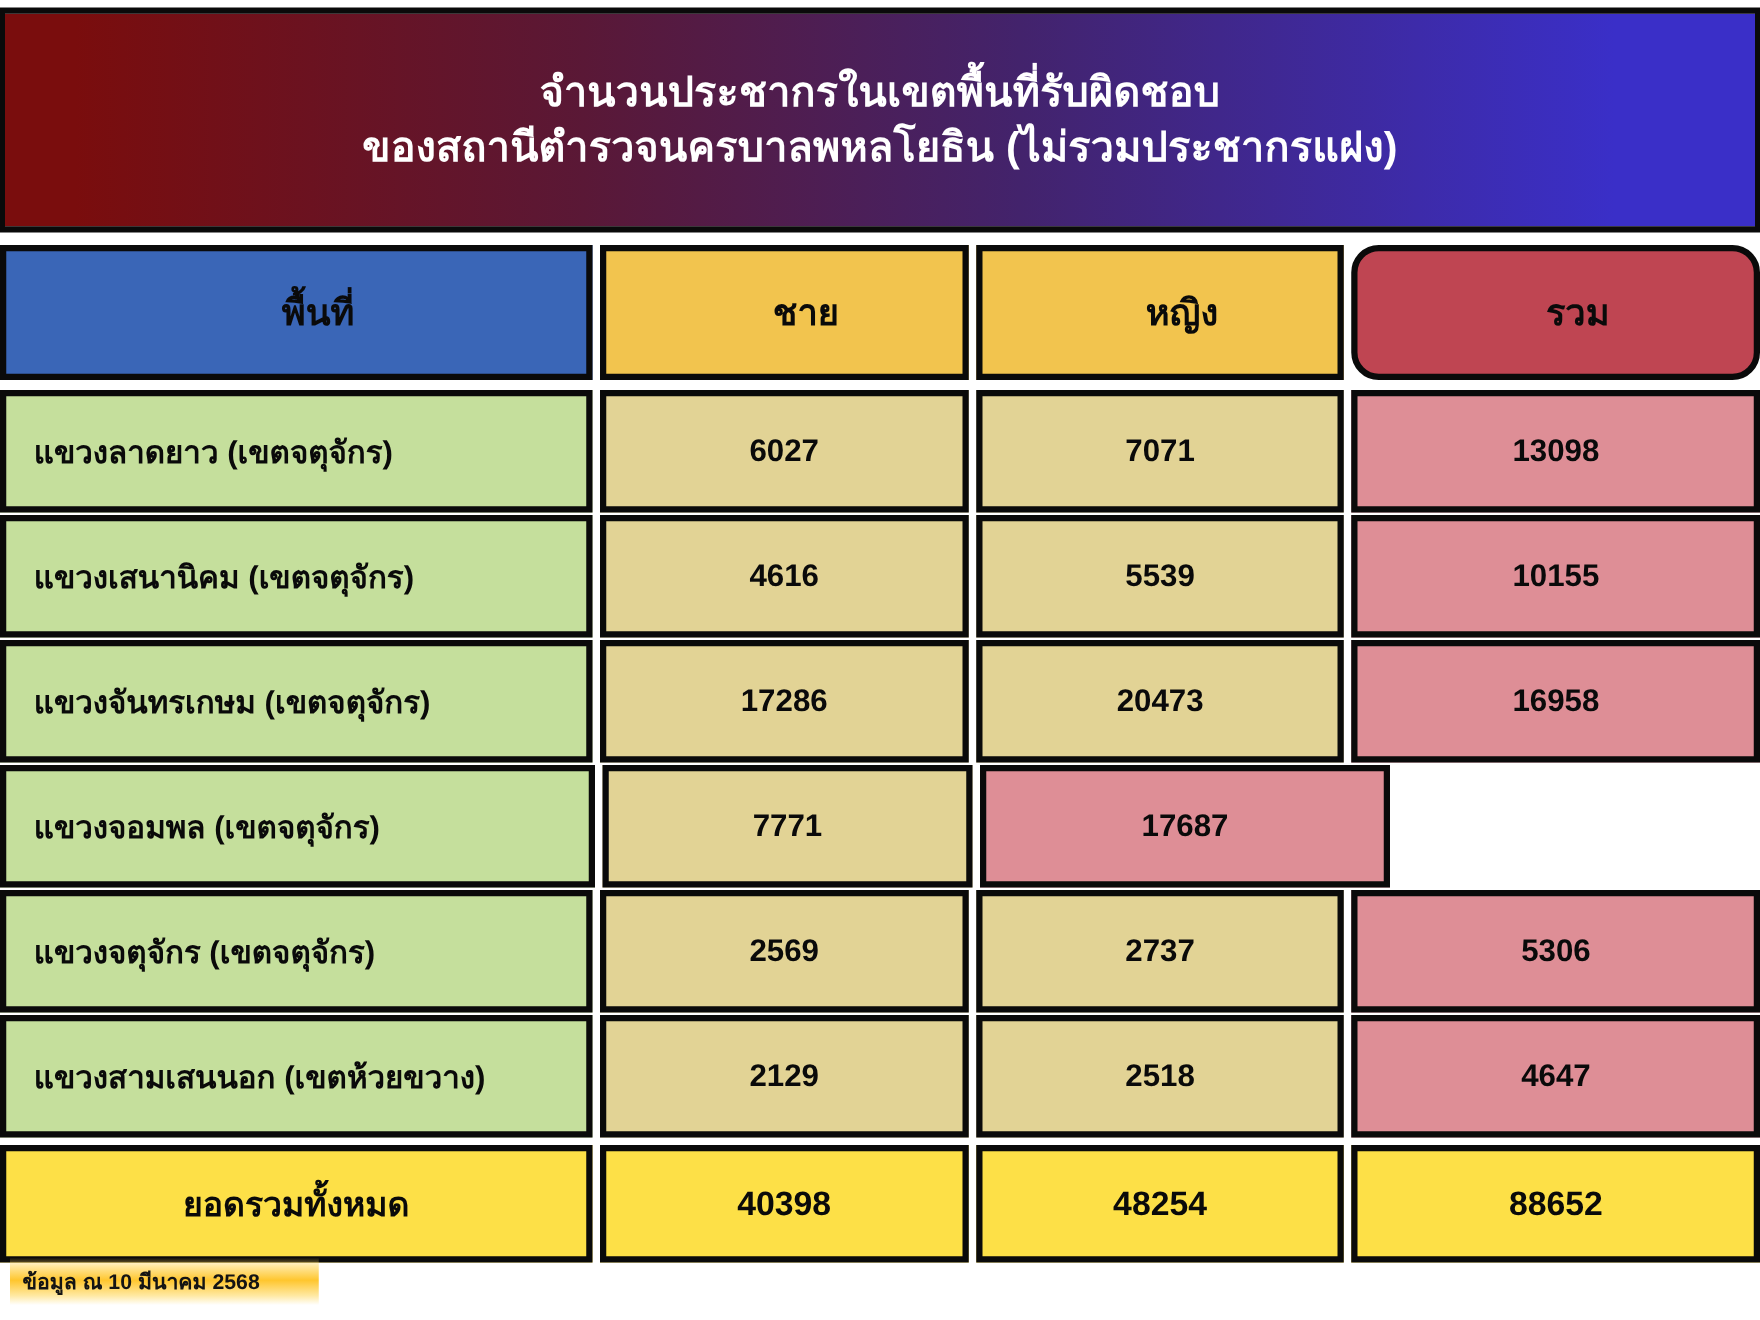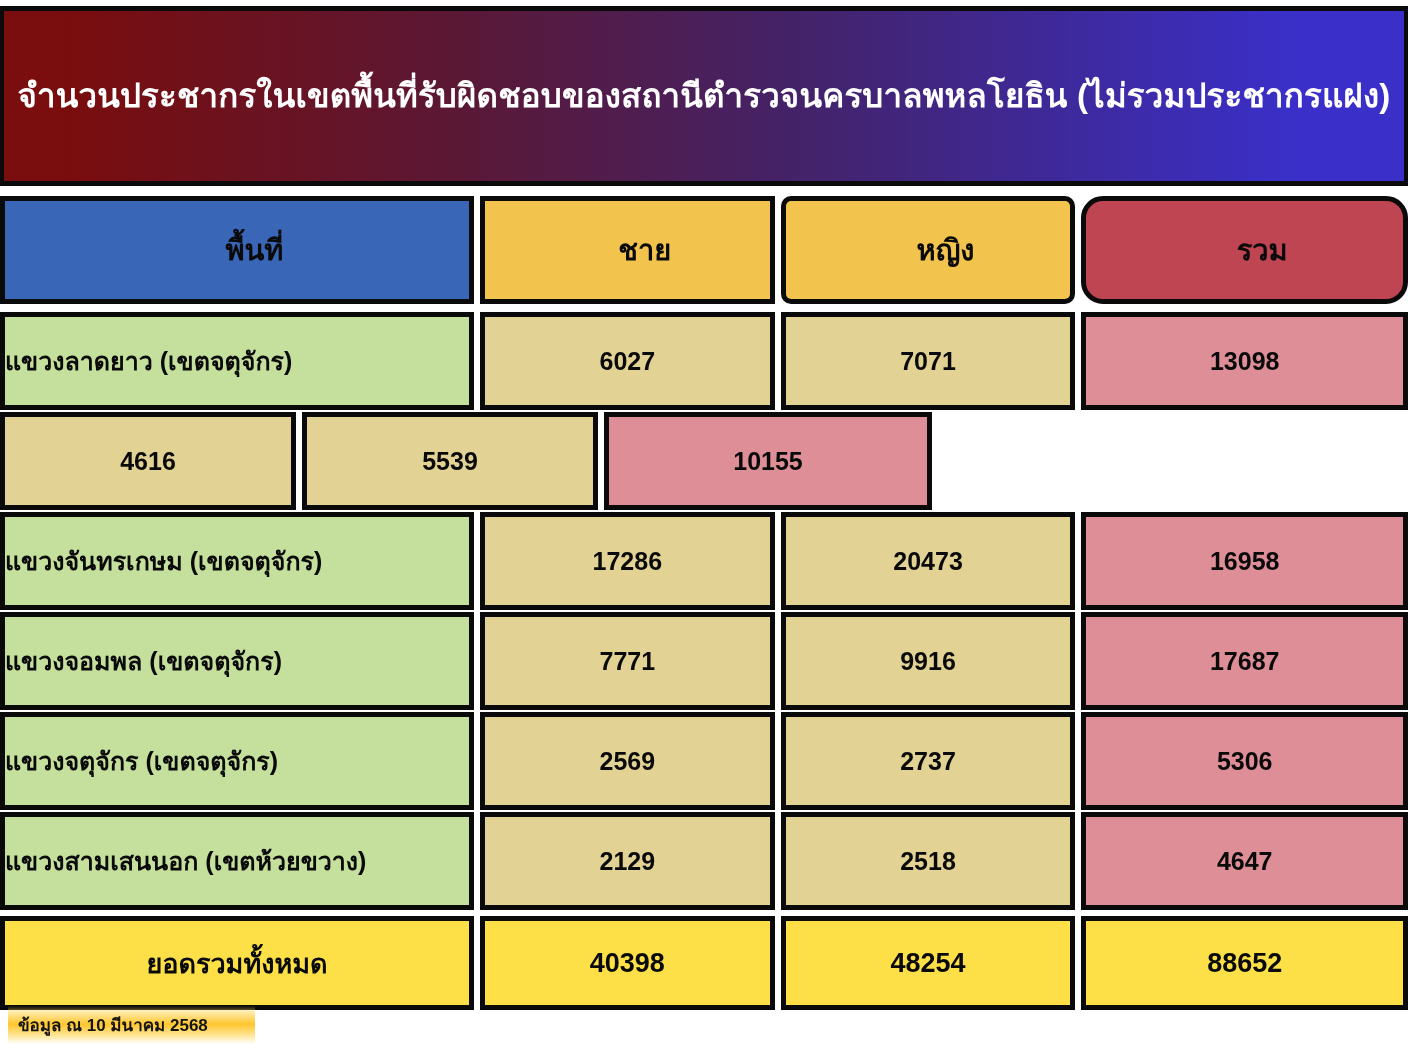--- a/index.html
+++ b/index.html
@@ -26,21 +26,21 @@
     left: 0px;
     top: 6px;
     width: 1408px;
     height: 180px;
     background: linear-gradient(90deg, #7a0d0d 0%, #7a0d0d 4%, #5a1836 33%, #43236c 58%, #3a2fc8 92%, #3a2fc8 100%);
     border-top: 5px solid #0a0a0a;
     border-bottom: 5px solid #0a0a0a;
     border-left: 4px solid #0a0a0a;
     border-right: 4px solid #0a0a0a;
     display: flex;
-    flex-direction: row;
+    flex-direction: column;
     align-items: center;
     justify-content: center;
   }
   .title-line {
     color: #ffffff;
     font-weight: bold;
     font-size: 33px;
     line-height: 1.34;
     letter-spacing: 0.2px;
     white-space: nowrap;
@@ -77,29 +77,30 @@
   .col-area  { width: 476px; margin-right: 6px; }
   .col-male  { width: 296px; margin-right: 6px; }
   .col-female{ width: 296px; margin-right: 6px; }
   .col-total { width: 328px; }
 
   
   .row-header { height: 108px; margin-bottom: 8px; }
   .row-header .cell { font-size: 29px; padding-left: 35px; }
   .row-header .col-area   { background: #3a66b7; }
   .row-header .col-male   { background: #f2c44e; }
-  .row-header .col-female { background: #f2c44e; border-radius: 10px; }
+  .row-header .col-female { background: #f2c44e; }
   .row-header .col-total  { background: #bf4552; border-radius: 22px; }
 
   
   .row-data { height: 98px; margin-bottom: 2px; }
   .row-data .cell { font-size: 25px; }
   .row-data .col-area {
     background: #c5df9c;
     justify-content: flex-start;
+    padding-left: 22px;
     text-align: center;
   }
   .row-data .col-male,
   .row-data .col-female { background: #e2d395; text-align: right; }
   .row-data .col-total  { background: #de8e96; }
 
   
   .row-total { height: 94px; margin-top: 6px; }
   .row-total .cell {
     background: #fde047;
@@ -144,36 +145,36 @@
     </div>
 
     <div class="row row-data">
       <div class="cell col-area">แขวงลาดยาว (เขตจตุจักร)</div>
       <div class="cell col-male">6027</div>
       <div class="cell col-female">7071</div>
       <div class="cell col-total">13098</div>
     </div>
 
     <div class="row row-data">
+      <div class="cell col-area">แขวงเสนานิคม (เขตจตุจักร)</div>
       <div class="cell col-male">4616</div>
       <div class="cell col-female">5539</div>
       <div class="cell col-total">10155</div>
     </div>
 
     <div class="row row-data">
       <div class="cell col-area">แขวงจันทรเกษม (เขตจตุจักร)</div>
       <div class="cell col-male">17286</div>
       <div class="cell col-female">20473</div>
       <div class="cell col-total">16958</div>
     </div>
 
     <div class="row row-data">
       <div class="cell col-area">แขวงจอมพล (เขตจตุจักร)</div>
       <div class="cell col-male">7771</div>
-      <div class="cell col-female">9916</div>
       <div class="cell col-total">17687</div>
     </div>
 
     <div class="row row-data">
       <div class="cell col-area">แขวงจตุจักร (เขตจตุจักร)</div>
       <div class="cell col-male">2569</div>
       <div class="cell col-female">2737</div>
       <div class="cell col-total">5306</div>
     </div>
 

